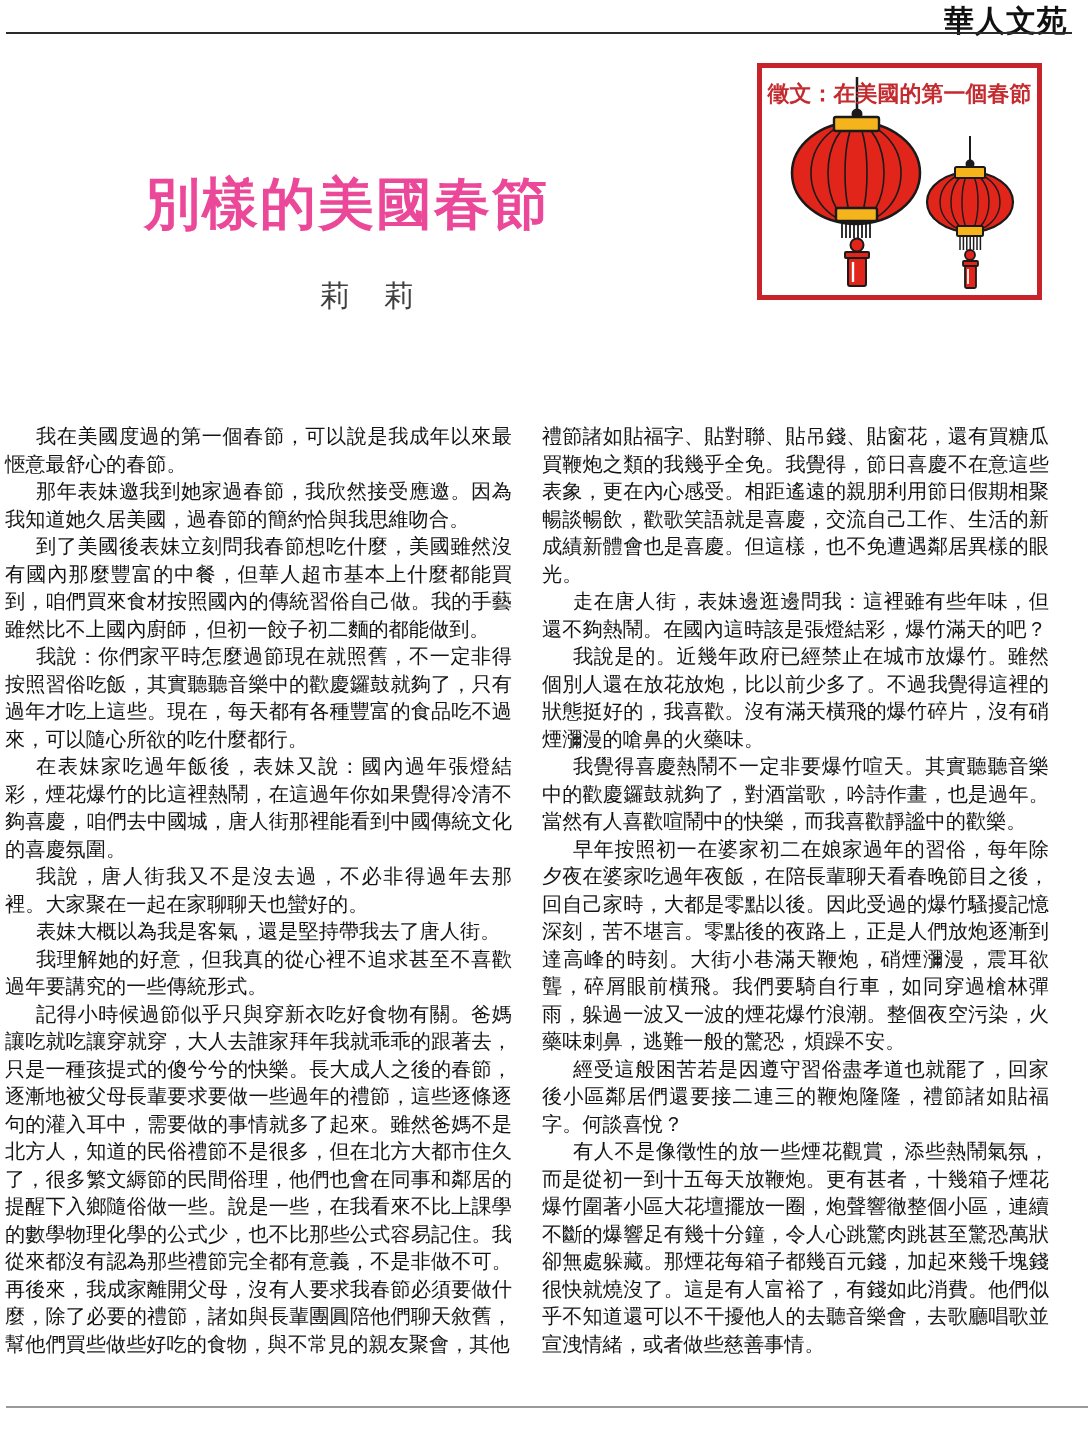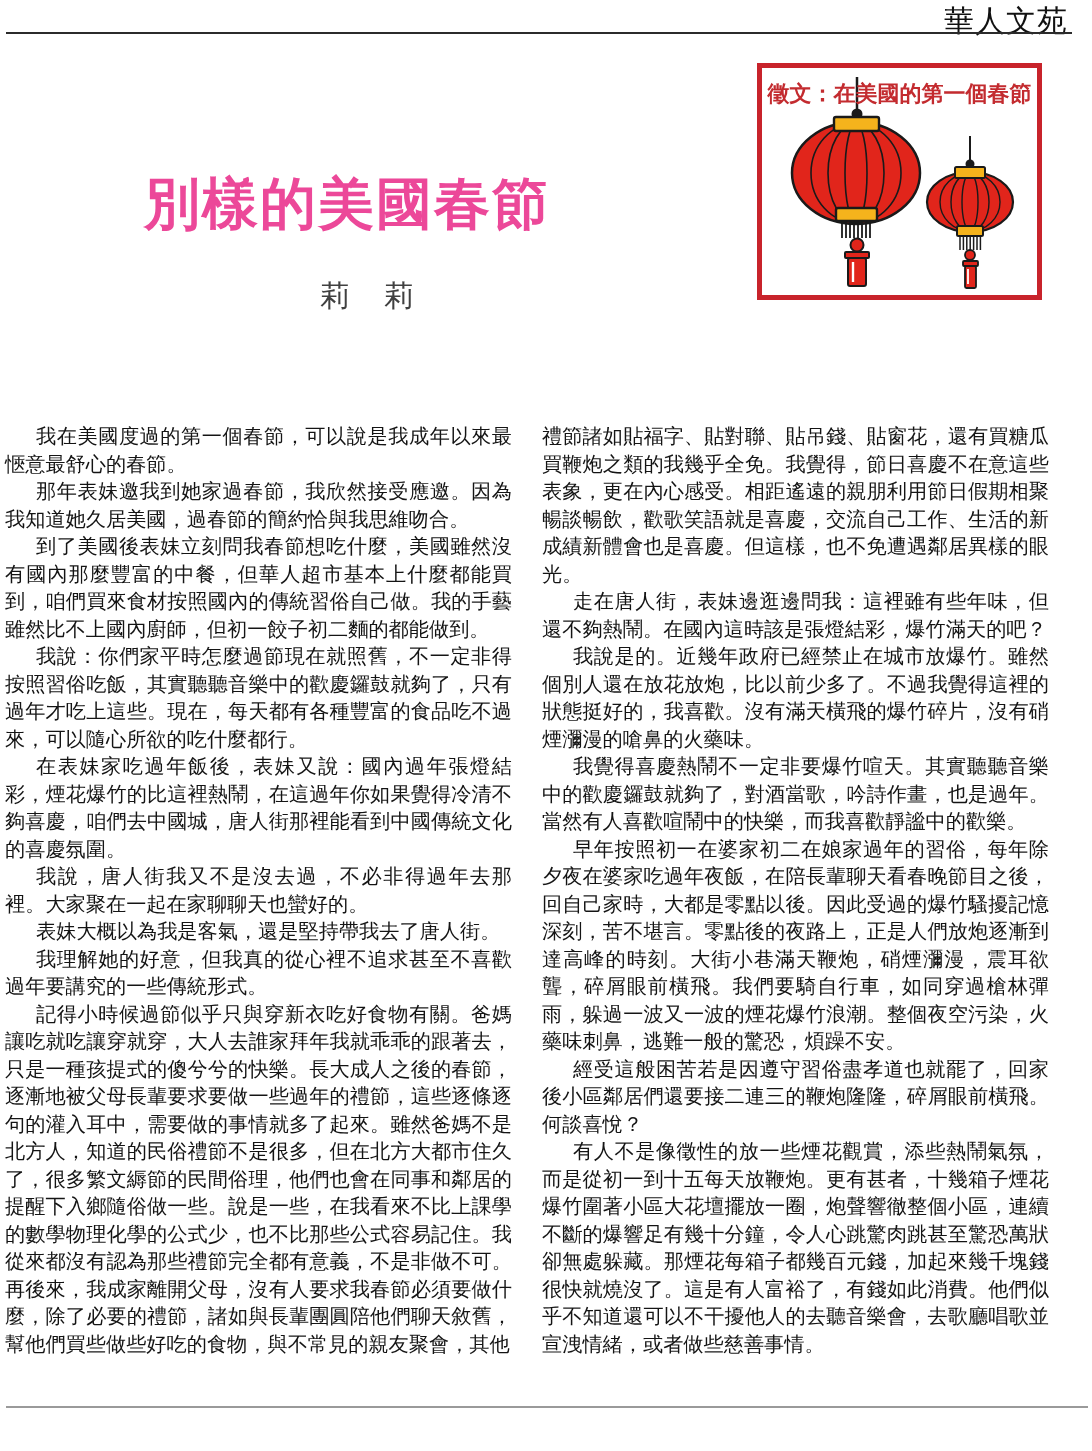--- a/index.html
+++ b/index.html
@@ -4,21 +4,21 @@
 <style>
   html,body{margin:0;padding:0;background:#e8e8e8;}
   .page{
     position:relative;width:1092px;height:1451px;margin:0 auto;
     background:#ffffff;overflow:hidden;
     font-family:"Liberation Serif",serif;color:#141414;
   }
   
   .section-header{
     position:absolute;top:1px;right:24px;
-    font-size:30px;font-weight:normal;letter-spacing:1px;color:#111;
+    font-size:30px;font-weight:bold;letter-spacing:1px;color:#111;
     font-family:"Liberation Serif",serif;
   }
   .header-rule{position:absolute;left:6px;top:32px;width:1066px;height:2px;background:#2b2b2b;}
   
   .article-title{
     position:absolute;left:144px;top:136px;
     font-family:"Liberation Sans",sans-serif;font-weight:900;
     font-size:56px;line-height:60px;letter-spacing:2px;color:#ec4899;
     white-space:nowrap;
   }
@@ -134,21 +134,21 @@
       <p class="indent">表妹大概以為我是客氣，還是堅持帶我去了唐人街。</p>
       <p class="indent">我理解她的好意，但我真的從心裡不追求甚至不喜歡過年要講究的一些傳統形式。</p>
       <p class="indent">記得小時候過節似乎只與穿新衣吃好食物有關。爸媽讓吃就吃讓穿就穿，大人去誰家拜年我就乖乖的跟著去，只是一種孩提式的傻兮兮的快樂。長大成人之後的春節，逐漸地被父母長輩要求要做一些過年的禮節，這些逐條逐句的灌入耳中，需要做的事情就多了起來。雖然爸媽不是北方人，知道的民俗禮節不是很多，但在北方大都市住久了，很多繁文縟節的民間俗理，他們也會在同事和鄰居的提醒下入鄉隨俗做一些。說是一些，在我看來不比上課學的數學物理化學的公式少，也不比那些公式容易記住。我從來都沒有認為那些禮節完全都有意義，不是非做不可。再後來，我成家離開父母，沒有人要求我春節必須要做什麼，除了必要的禮節，諸如與長輩團圓陪他們聊天敘舊，幫他們買些做些好吃的食物，與不常見的親友聚會，其他</p>
     </div>
   <div class="col col-right">
       <p class="no-indent">禮節諸如貼福字、貼對聯、貼吊錢、貼窗花，還有買糖瓜買鞭炮之類的我幾乎全免。我覺得，節日喜慶不在意這些表象，更在內心感受。相距遙遠的親朋利用節日假期相聚暢談暢飲，歡歌笑語就是喜慶，交流自己工作、生活的新成績新體會也是喜慶。但這樣，也不免遭遇鄰居異樣的眼光。</p>
       <p class="indent">走在唐人街，表妹邊逛邊問我：這裡雖有些年味，但還不夠熱鬧。在國內這時該是張燈結彩，爆竹滿天的吧？</p>
       <p class="indent">我說是的。近幾年政府已經禁止在城市放爆竹。雖然個別人還在放花放炮，比以前少多了。不過我覺得這裡的狀態挺好的，我喜歡。沒有滿天橫飛的爆竹碎片，沒有硝煙瀰漫的嗆鼻的火藥味。</p>
       <p class="indent">我覺得喜慶熱鬧不一定非要爆竹喧天。其實聽聽音樂中的歡慶鑼鼓就夠了，對酒當歌，吟詩作畫，也是過年。當然有人喜歡喧鬧中的快樂，而我喜歡靜謐中的歡樂。</p>
       <p class="indent">早年按照初一在婆家初二在娘家過年的習俗，每年除夕夜在婆家吃過年夜飯，在陪長輩聊天看春晚節目之後，回自己家時，大都是零點以後。因此受過的爆竹騷擾記憶深刻，苦不堪言。零點後的夜路上，正是人們放炮逐漸到達高峰的時刻。大街小巷滿天鞭炮，硝煙瀰漫，震耳欲聾，碎屑眼前橫飛。我們要騎自行車，如同穿過槍林彈雨，躲過一波又一波的煙花爆竹浪潮。整個夜空污染，火藥味刺鼻，逃難一般的驚恐，煩躁不安。</p>
-      <p class="indent">經受這般困苦若是因遵守習俗盡孝道也就罷了，回家後小區鄰居們還要接二連三的鞭炮隆隆，碎屑眼前橫飛。何談喜悅？</p>
+      <p class="indent">經受這般困苦若是因遵守習俗盡孝道也就罷了，回家後小區鄰居們還要接二連三的鞭炮隆隆，禮節諸如貼福字。何談喜悅？</p>
       <p class="indent">有人不是像徵性的放一些煙花觀賞，添些熱鬧氣氛，而是從初一到十五每天放鞭炮。更有甚者，十幾箱子煙花爆竹圍著小區大花壇擺放一圈，炮聲響徹整個小區，連續不斷的爆響足有幾十分鐘，令人心跳驚肉跳甚至驚恐萬狀卻無處躲藏。那煙花每箱子都幾百元錢，加起來幾千塊錢很快就燒沒了。這是有人富裕了，有錢如此消費。他們似乎不知道還可以不干擾他人的去聽音樂會，去歌廳唱歌並宣洩情緒，或者做些慈善事情。</p>
     </div>
 
   <div class="footer-rule"></div>
   <div class="footer">
     <span class="site">Wechineseus.com</span>
     <span class="issue">March 2022</span>
     <span class="page-number">30</span>
   </div>
 

